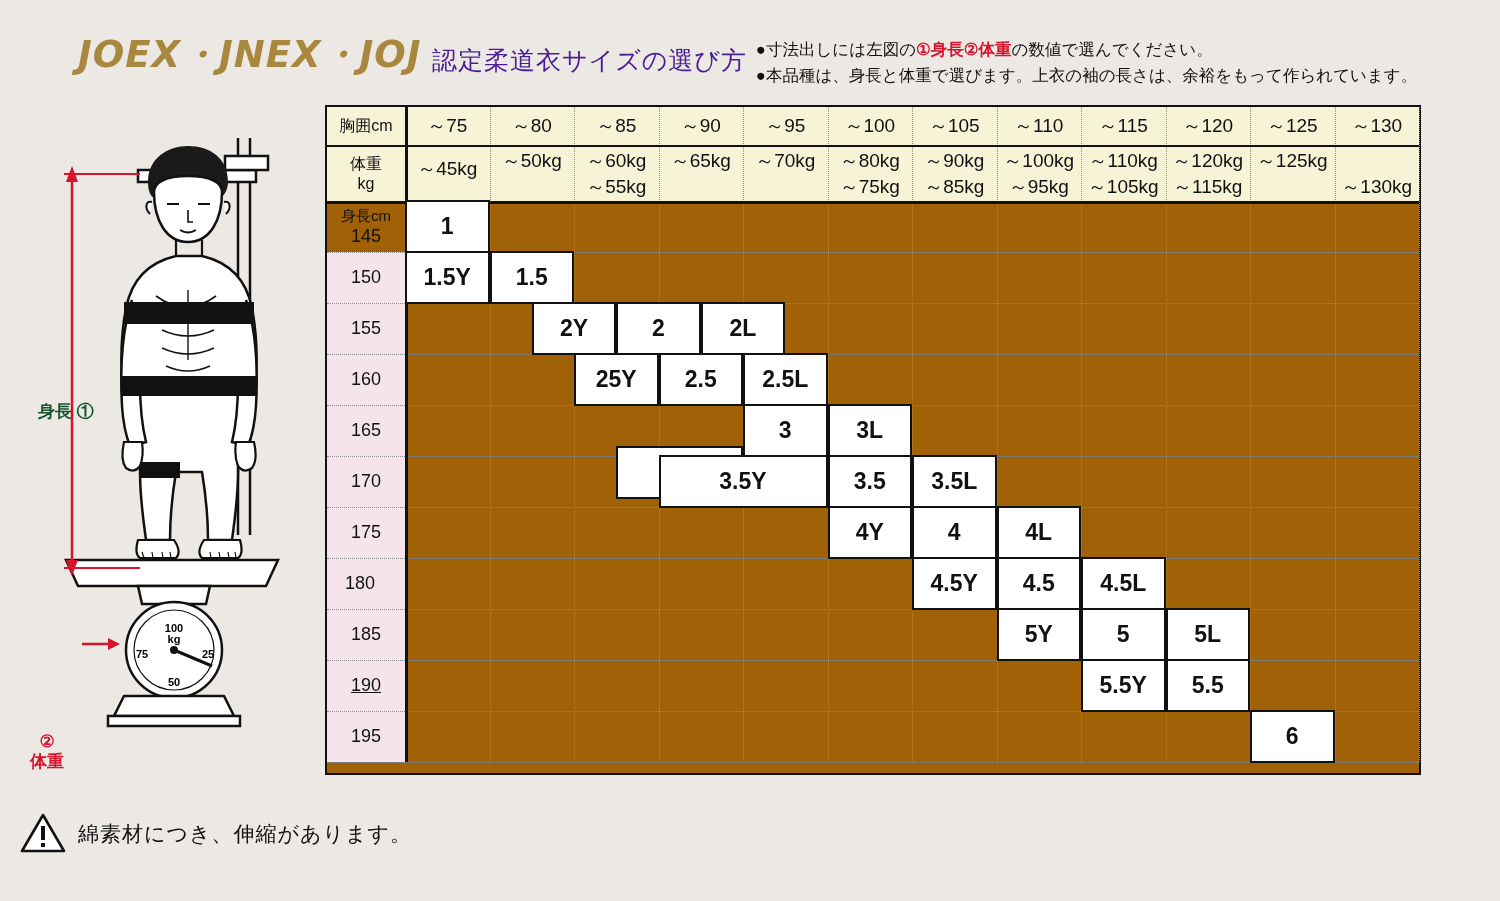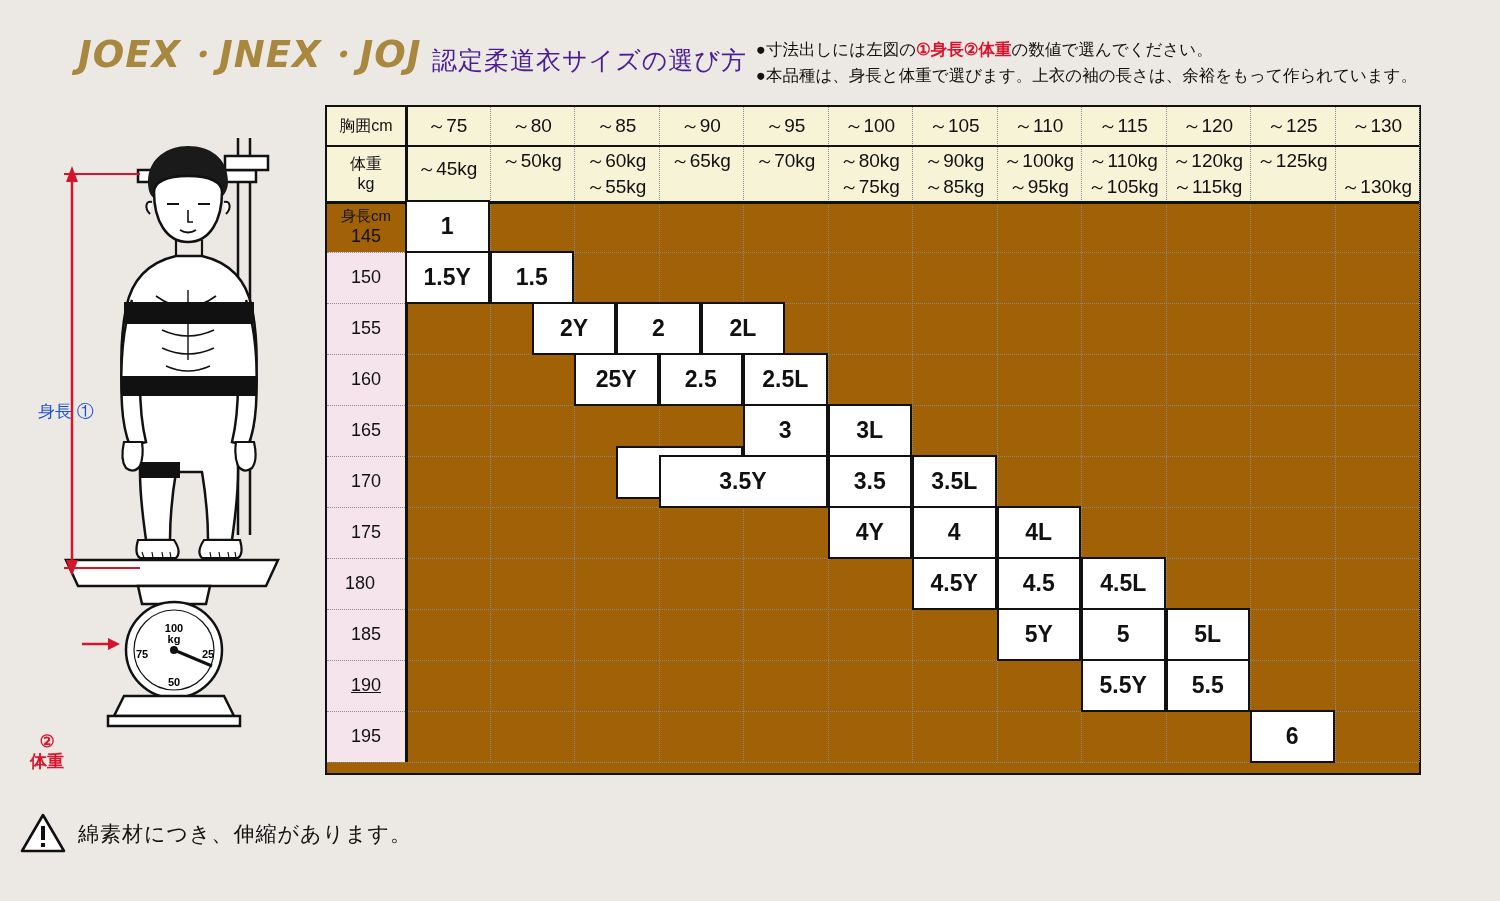--- a/index.html
+++ b/index.html
@@ -31,21 +31,21 @@
   .note .red{color:#d8142d;font-weight:bold;}
   .circnum{
     display:inline-block;
     color:#d8142d;font-weight:bold;
   }
 
   
   #illus{position:absolute;left:20px;top:120px;width:300px;height:640px;}
   #label-height{
     position:absolute;left:18px;top:280px;
-    color:#1d4ed8;font-size:17px;font-weight:normal;
+    color:#14532d;font-size:17px;font-weight:bold;
     writing-mode:horizontal-tb;
   }
   #label-weight{
     position:absolute;left:10px;top:612px;
     color:#d8142d;font-size:17px;font-weight:bold;
     text-align:center;line-height:20px;
   }
 
   
   #table{

